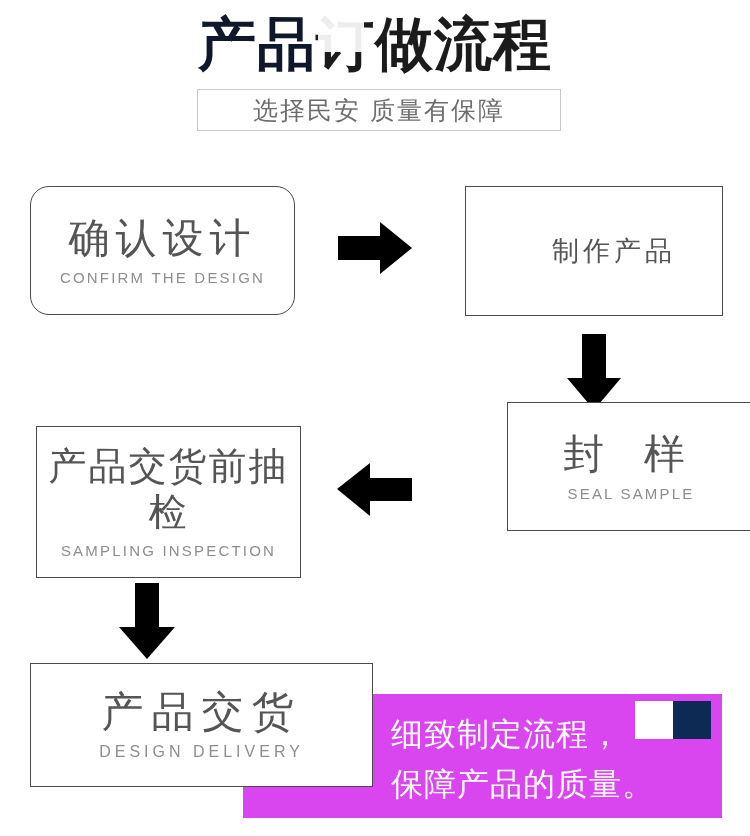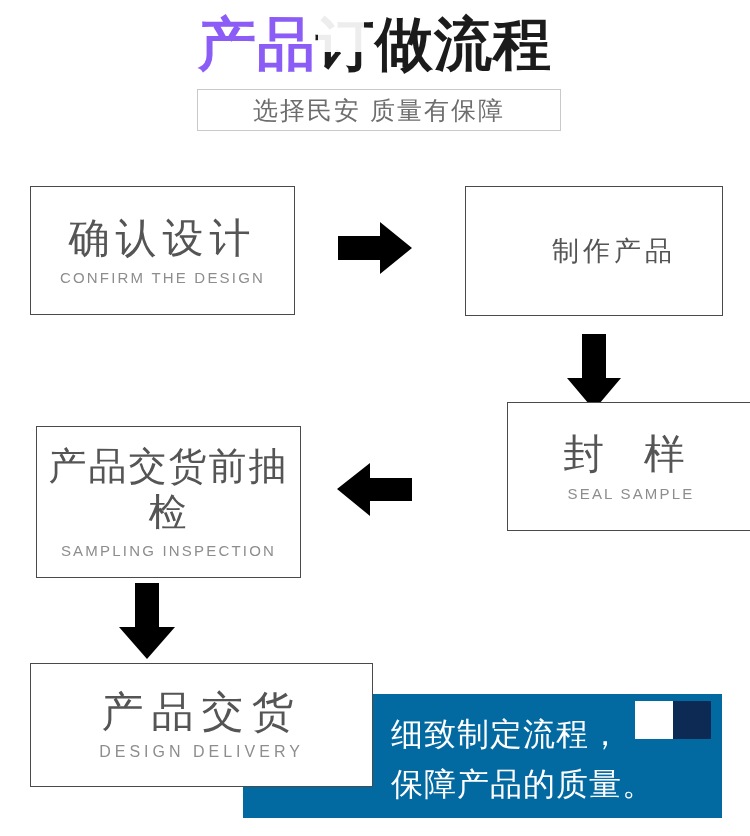--- a/index.html
+++ b/index.html
@@ -24,21 +24,21 @@
     left: 0;
     top: 8px;
     width: 750px;
     text-align: center;
     font-size: 58px;
     line-height: 72px;
     font-weight: 700;
     letter-spacing: 1px;
     white-space: nowrap;
   }
-  .title .t-red   { color: #8b5cf6; }
+  .title .t-red   { color: #0f172a; }
   .title .t-black { color: #1b1b1b; }
 
   .title-wash {
     position: absolute;
     left: 318px;
     top: 12px;
     width: 46px;
     height: 40px;
     background: #ffffff;
     opacity: 0.92;
@@ -89,21 +89,21 @@
   }
   .step-en {
     color: #8d8d8d;
     font-size: 15px;
     letter-spacing: 2.2px;
     text-align: center;
     margin-top: 6px;
     line-height: 20px;
   }
 
-  #step-1 { left: 30px;  top: 186px; width: 265px; height: 129px; }
+  #step-1 { left: 30px;  top: 186px; width: 265px; height: 129px; border-radius: 19px; }
   #step-2 { left: 465px; top: 186px; width: 258px; height: 130px; }
   #step-3 { left: 465px; top: 402px; width: 248px; height: 129px; margin-left: 42px; }
   #step-4 { left: 36px;  top: 426px; width: 265px; height: 152px; }
 
   #step-1 .step-cn { font-size: 41px; letter-spacing: 6px; }
   #step-2 .step-cn { font-size: 27px; letter-spacing: 4px; margin-left: 40px; }
   #step-3 .step-cn { font-size: 41px; letter-spacing: 14px; }
   #step-4 .step-cn { font-size: 38px; letter-spacing: 2px; }
 
   #step-5 {
@@ -131,21 +131,21 @@
   #arrow-left-1  { left: 337px; top: 463px; }
   #arrow-down-2  { left: 119px; top: 583px; }
 
   
   #blue-banner {
     position: absolute;
     left: 243px;
     top: 694px;
     width: 479px;
     height: 124px;
-    background: #0369a1;
+    background: #d946ef;
     z-index: 2;
   }
   .banner-text {
     position: absolute;
     left: 148px;
     top: 15px;
     color: #ffffff;
     font-size: 32px;
     line-height: 50px;
     letter-spacing: 1px;

